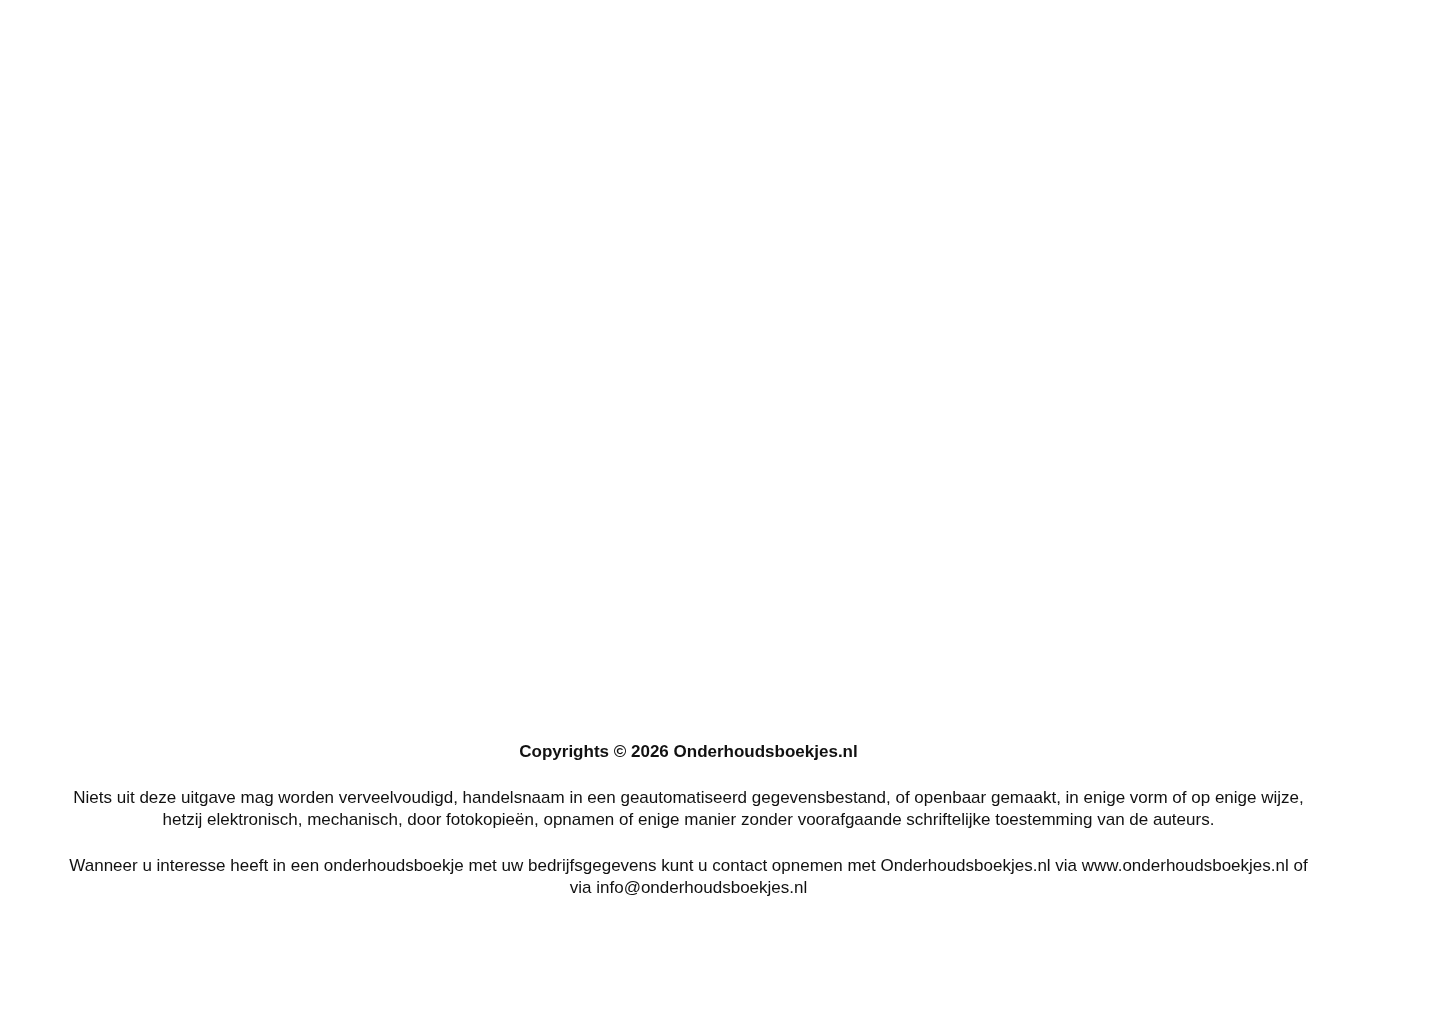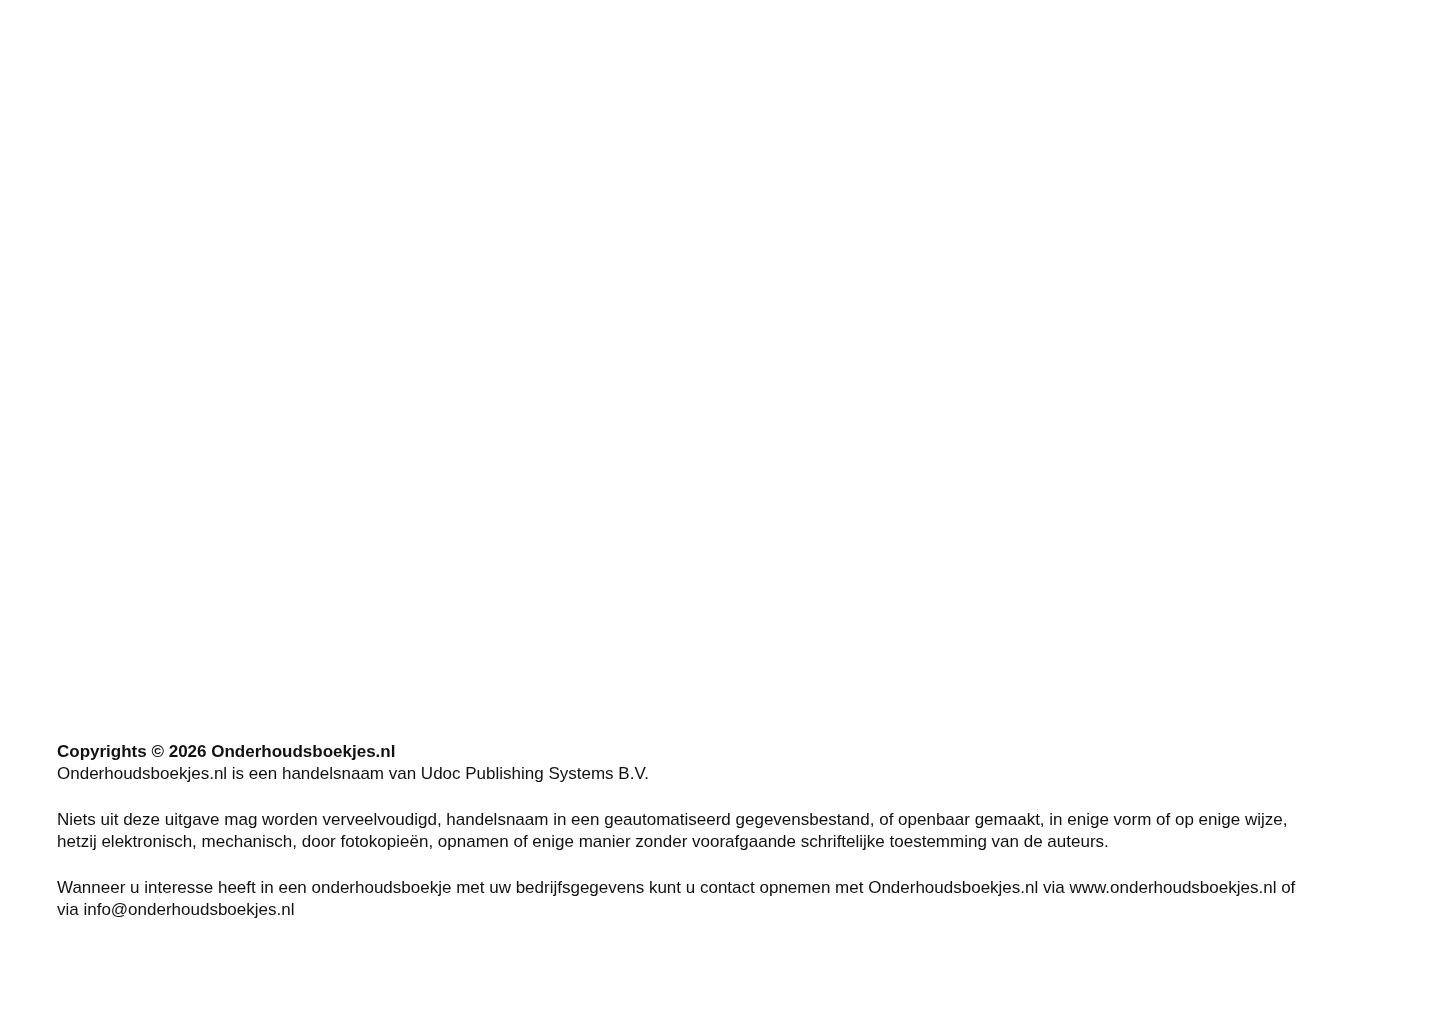--- a/index.html
+++ b/index.html
@@ -21,37 +21,36 @@
     background: #ffffff;
   }
   .colophon {
     position: absolute;
     left: 57px;
     top: 741px;
     width: 1263px;
     font-size: 17px;
     line-height: 22px;
     color: #111111;
-    text-align: left;
+    text-align: center;
   }
   .colophon p {
     margin: 0 0 24px 0;
   }
   .colophon p:last-child {
     margin-bottom: 0;
   }
   .copyright-title {
     font-weight: bold;
   }
 </style>
 </head>
 <body>
 
 <div class="page">
   <div class="colophon">
     <p>
       <strong class="copyright-title">Copyrights © 2026 Onderhoudsboekjes.nl</strong><br>
-      <span>Onderhoudsboekjes.nl is een handelsnaam van Udoc Publishing Systems B.V.</span>
     </p>
     <p>Niets uit deze uitgave mag worden verveelvoudigd, handelsnaam in een geautomatiseerd gegevensbestand, of openbaar gemaakt, in enige vorm of op enige wijze, hetzij elektronisch, mechanisch, door fotokopieën, opnamen of enige manier zonder voorafgaande schriftelijke toestemming van de auteurs.</p>
     <p>Wanneer u interesse heeft in een onderhoudsboekje met uw bedrijfsgegevens kunt u contact opnemen met Onderhoudsboekjes.nl via www.onderhoudsboekjes.nl of via info@onderhoudsboekjes.nl</p>
   </div>
 </div>
 
 </body></html>

